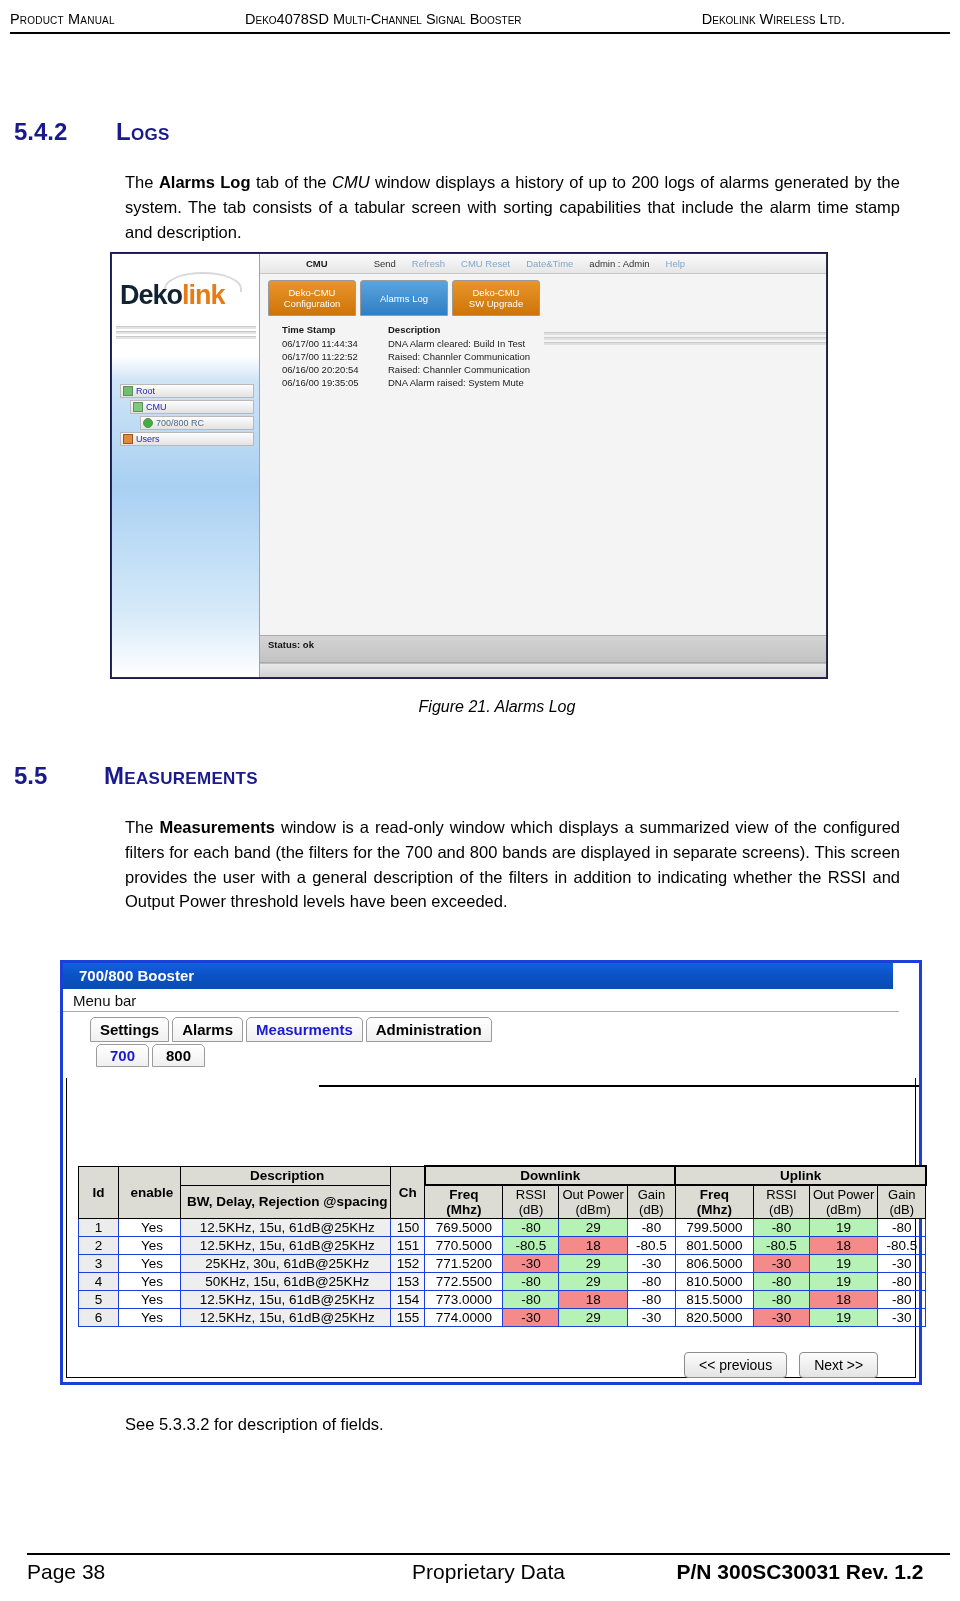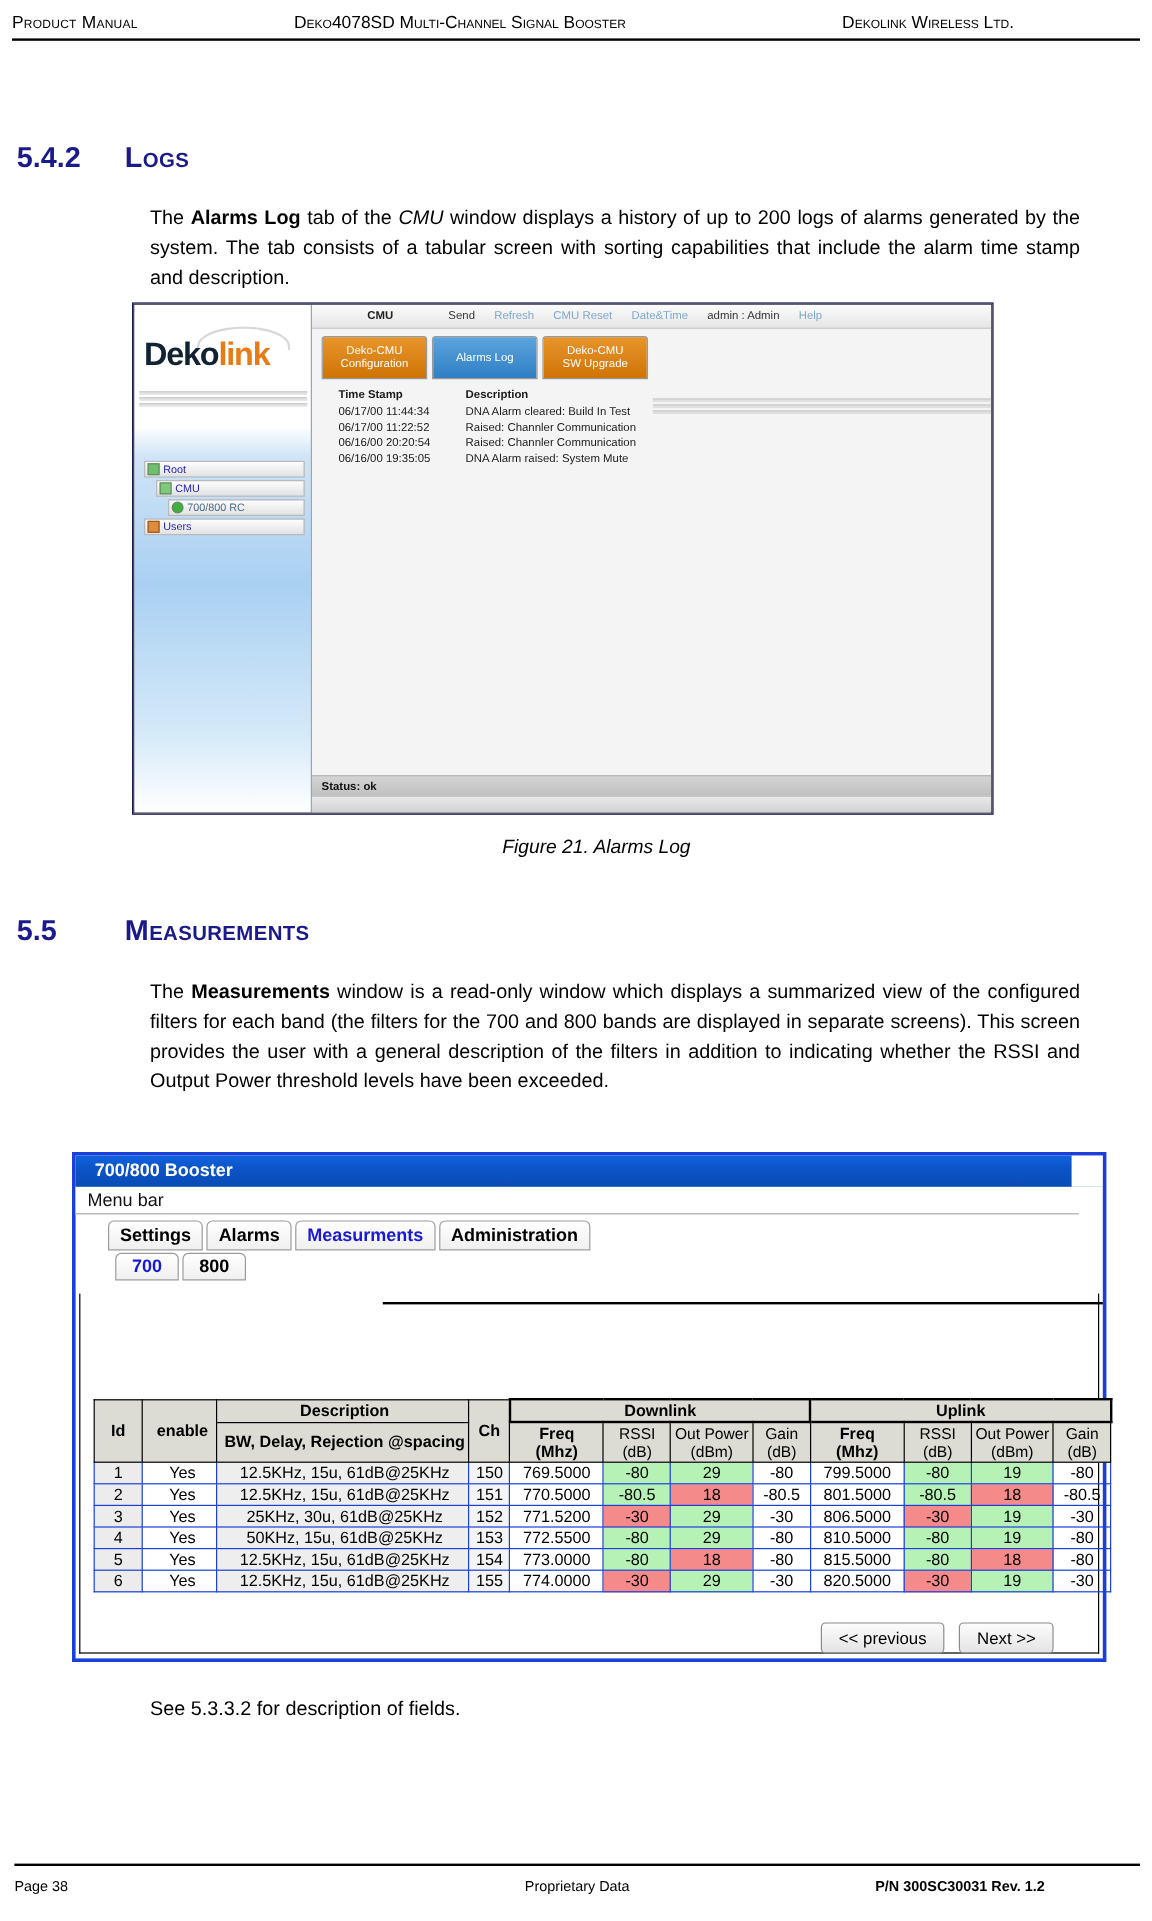--- a/index.html
+++ b/index.html
@@ -107,21 +107,21 @@
   }
   .cmu-tabline div{ height:3px; background:#e0e0e0; border-top:1px solid #cbcbcb; margin-bottom:2px; }
   .log-table{
     position:absolute; left:22px; top:70px; font-size:9.5px; color:#1a1a1a;
   }
   .log-head{ display:flex; font-weight:bold; margin-bottom:3px; }
   .log-row{ display:flex; margin-bottom:2px; }
   .log-ts{ width:106px; }
   .log-de{ width:330px; }
   .cmu-status{
-    position:absolute; left:0; right:0; bottom:14px; height:17px;
+    position:absolute; left:0; right:0; bottom:14px; height:28px;
     background:linear-gradient(180deg,#d4d4d4,#c2c2c2);
     border-top:1px solid #ababab; border-bottom:1px solid #ababab;
     font-size:9.5px; font-weight:bold; padding:3px 0 0 8px; color:#111;
   }
   .cmu-botbar{
     position:absolute; left:0; right:0; bottom:0; height:14px;
     background:linear-gradient(180deg,#e9e9e9,#d2d2d2); border-top:1px solid #bdbdbd;
   }
 
   
@@ -188,38 +188,38 @@
     background:linear-gradient(180deg,#fcfcfc,#e4e4e4);
     font-size:14px; padding:4px 14px; color:#000;
   }
   .bst-inner-border{
     position:absolute; left:66px; top:1078px; width:850px; height:300px;
     border:1px solid #000; border-top:none;
   }
 
   
   .page-footer{
-    position:absolute; left:12px; right:10px; bottom:18px; height:30px;
+    position:absolute; left:27px; right:10px; bottom:18px; height:30px;
     border-top:2px solid #000; display:flex; align-items:center;
-    font-size:12px; padding-top:6px;
+    font-size:21px; padding-top:6px;
   }
   .ft-l{ width:300px; }
   .ft-c{ flex:1; text-align:center; }
   .ft-r{ width:300px; text-align:center;font-weight:bold; }
 </style>
 </head>
 <body>
 
 <div class="page-header">
   <div class="hdr-left">Product Manual</div>
   <div class="hdr-mid">Deko4078SD Multi-Channel Signal Booster</div>
   <div class="hdr-right">Dekolink Wireless Ltd.</div>
 </div>
 
-<div class="h2row" style="top:118px;">
+<div class="h2row" style="top:118px;gap:12px;">
   <div class="h2num">5.4.2</div>
   <div class="h2txt">Logs</div>
 </div>
 
 <div class="body-par" style="top:170px;">
   <span>The </span><b>Alarms Log</b><span> tab of the </span><i>CMU</i><span> window displays a history of up to 200 logs of alarms generated by the system. The tab consists of a tabular screen with sorting capabilities that include the alarm time stamp and description.</span>
 </div>
 
 <div class="cmu-win">
 

